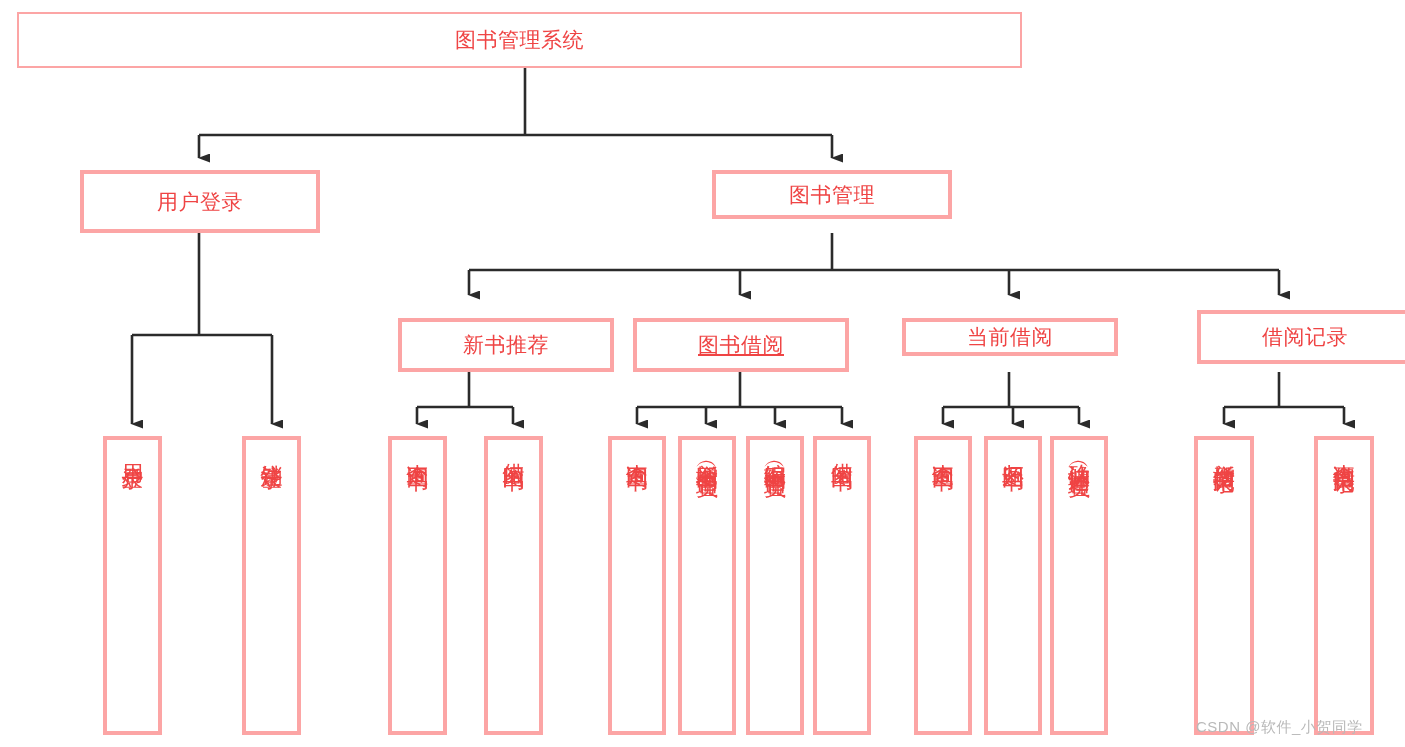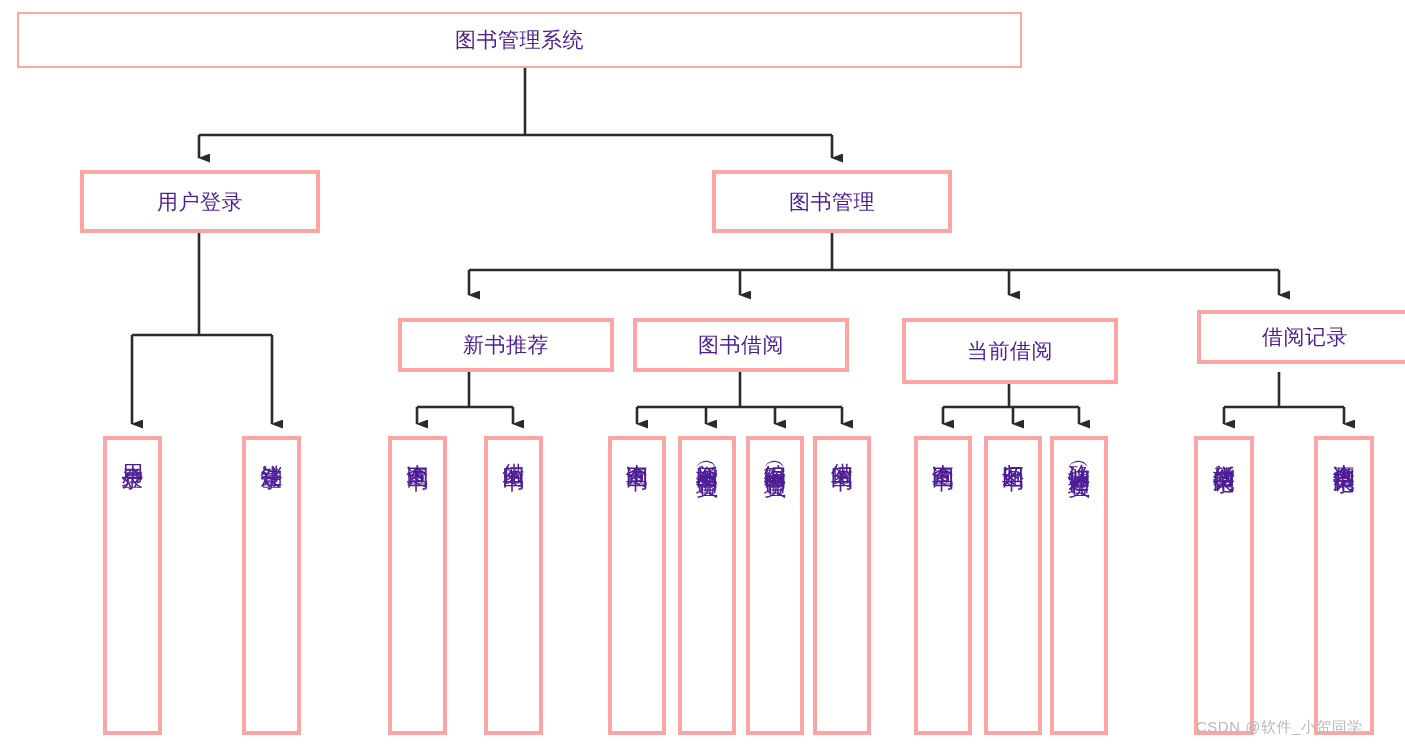--- a/index.html
+++ b/index.html
@@ -26,21 +26,21 @@
     pointer-events: none;
   }
   .node {
     position: absolute;
     box-sizing: border-box;
     border: 4px solid #fca5a5;
     background: #ffffff;
     display: flex;
     align-items: center;
     justify-content: center;
-    color: #4c1d95;
+    color: #ef4444;
   }
   .node .label {
     display: block;
     text-align: center;
     line-height: 1.12;
     white-space: nowrap;
   }
   .node.horiz .label {
     font-size: 21px;
     letter-spacing: 0.5px;
@@ -127,31 +127,31 @@
     </g>
   </svg>
 
   <div class="node horiz lvl1" style="left:17px; top:12px; width:1005px; height:56px;">
     <span class="label">图书管理系统</span>
   </div>
 
   <div class="node horiz" style="left:80px; top:170px; width:240px; height:63px;">
     <span class="label">用户登录</span>
   </div>
-  <div class="node horiz" style="left:712px; top:170px; width:240px; height:63px;">
+  <div class="node horiz" style="left:712px; top:170px; width:240px; height:49px;">
     <span class="label">图书管理</span>
   </div>
 
   <div class="node horiz" style="left:362px; top:318px; width:216px; height:54px;margin-left:36px;">
     <span class="label">新书推荐</span>
   </div>
-  <div class="node horiz" style="left:633px; top:318px; width:216px; height:54px;">
+  <div class="node horiz" style="left:633px; top:318px; width:216px; height:54px;text-decoration:underline;">
     <span class="label">图书借阅</span>
   </div>
-  <div class="node horiz" style="left:902px; top:318px; width:216px; height:66px;">
+  <div class="node horiz" style="left:902px; top:318px; width:216px; height:38px;">
     <span class="label">当前借阅</span>
   </div>
   <div class="node horiz" style="left:1172px; top:310px; width:216px; height:54px;margin-left:25px;">
     <span class="label">借阅记录</span>
   </div>
 
   <div class="node vert" style="left:103px; top:436px; width:59px; height:299px;">
     <span class="label">用户登录</span>
   </div>
   <div class="node vert" style="left:242px; top:436px; width:59px; height:299px;">

